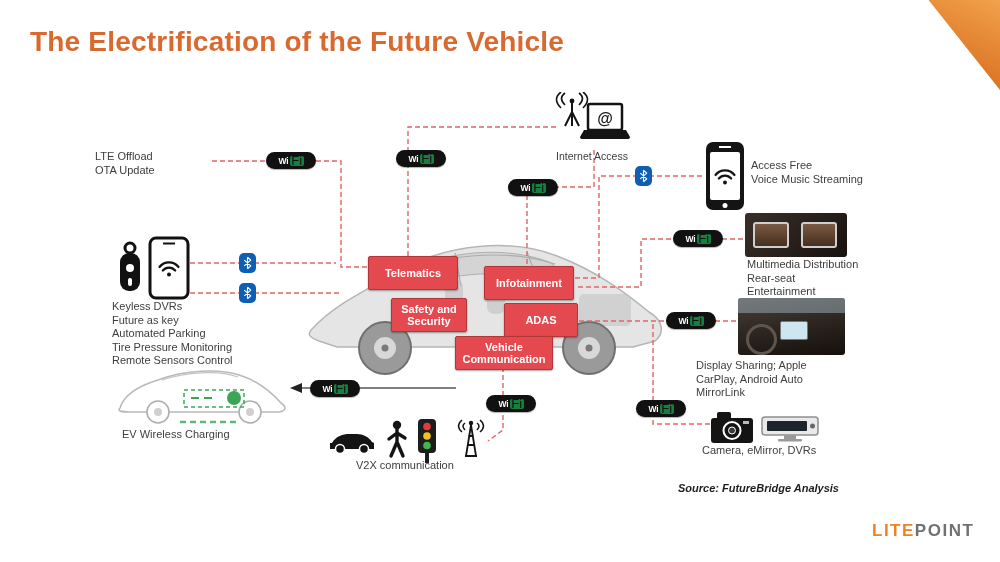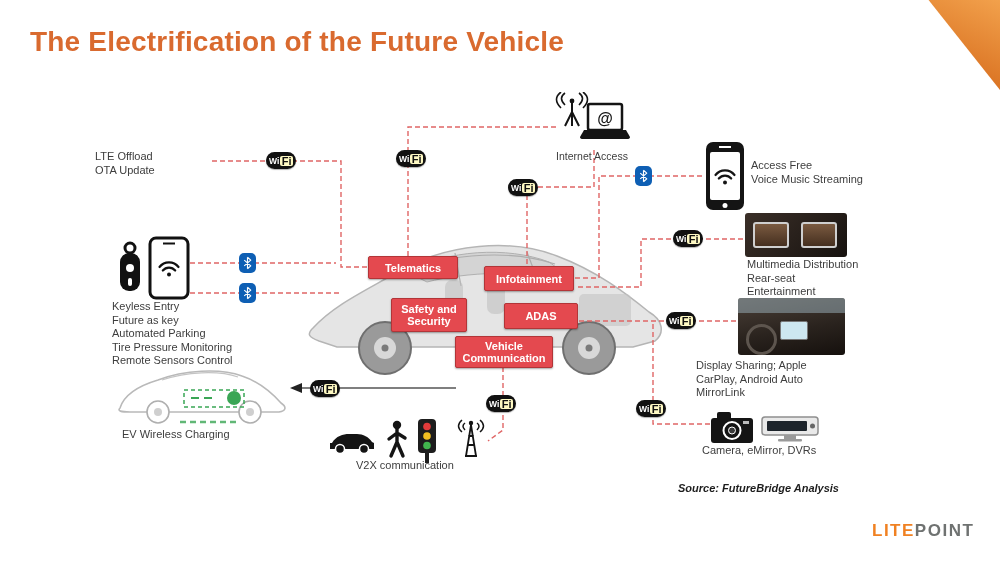--- a/index.html
+++ b/index.html
@@ -10,26 +10,26 @@
   .corner{position:absolute;top:0;right:0;width:76px;height:90px;
           background:linear-gradient(205deg,#F2A14C 0%,#D86F1F 80%);
           clip-path:polygon(6% 0,100% 0,100% 100%);}
   .conn{position:absolute;left:0;top:0;z-index:4;}
   .conn .dashed path{stroke:#E06565;stroke-width:1.4;fill:none;stroke-dasharray:5 3;}
   .conn .solid{stroke:#555;stroke-width:1.3;}
   .node-text{position:absolute;font-size:11px;line-height:13.5px;color:#3d3d3d;z-index:5;}
   .module{position:absolute;background:#E4494F;border:1px solid #B23538;color:#fff;font-weight:bold;
           font-size:11px;line-height:12px;display:flex;align-items:center;justify-content:center;
           text-align:center;border-radius:2px;box-shadow:0 1px 2px rgba(0,0,0,.35);
-          z-index:6;padding:10px 4px;box-sizing:border-box;}
-  .wifi-badge{position:absolute;width:30px;height:17px;background:#111;border-radius:9px;
+          z-index:6;padding:16px 4px;box-sizing:border-box;}
+  .wifi-badge{position:absolute;width:50px;height:17px;background:#111;border-radius:9px;
               display:flex;align-items:center;justify-content:center;gap:1px;z-index:7;
               box-shadow:0 1px 1px rgba(0,0,0,.3);}
   .wb-wi{color:#fff;font-weight:bold;font-size:8.5px;}
-  .wb-fi{background:#fef9c3;color:#111;font-weight:bold;font-size:11px;border-radius:2px;
+  .wb-fi{background:#15803d;color:#111;font-weight:normal;font-size:13px;border-radius:2px;
          padding:0 1.5px;line-height:10px;}
   .bt-badge{position:absolute;width:17px;height:20px;background:#0E5FB4;border-radius:5px;
             display:flex;align-items:center;justify-content:center;z-index:7;}
   .router{position:absolute;width:46px;height:50px;background:#141414;border-radius:6px;
           display:flex;flex-direction:column;align-items:center;padding-top:4px;
           box-sizing:border-box;z-index:5;}
   .arcs-white path{stroke:#fff;stroke-width:2;fill:none;stroke-linecap:round;}
   .router-free{color:#fff;font-size:6.5px;font-weight:bold;margin-top:1px;letter-spacing:.5px;}
   .router-wifi{color:#fff;font-size:8.5px;font-weight:bold;}
   .img-rear{position:absolute;left:745px;top:213px;width:102px;height:44px;border-radius:3px;
@@ -221,21 +221,21 @@
   <svg class="icn" style="left:148px;top:236px" width="42" height="64" viewBox="0 0 42 64">
     <rect x="2" y="2" width="38" height="60" rx="6" fill="#fff" stroke="#111" stroke-width="3"></rect>
     <line x1="15" y1="7.5" x2="27" y2="7.5" stroke="#111" stroke-width="2"></line>
     <g transform="translate(9,22)">
       <path d="M2.5,9 A12,12 0 0 1 21.5,9" stroke="#111" stroke-width="2.2" fill="none" stroke-linecap="round"></path>
       <path d="M5.8,12.5 A8,8 0 0 1 18.2,12.5" stroke="#111" stroke-width="2.2" fill="none" stroke-linecap="round"></path>
       <circle cx="12" cy="16.5" r="2" fill="#111"></circle>
     </g>
   </svg>
   <div class="node-text" style="left:112px;top:300px">
-    <div>Keyless Entry</div>
+    <div>Keyless DVRs</div>
     <div>Future as key</div>
     <div>Automated Parking</div>
     <div>Tire Pressure Monitoring</div>
     <div>Remote Sensors Control</div>
   </div>
 
   <svg class="abs" style="left:108px;top:352px;z-index:3" width="185" height="80" viewBox="0 0 185 80">
     <path d="M12,56 C16,43 30,34 50,28 C76,18 112,16 134,24 C152,30 164,41 173,51 C179,55 178,59 171,60 L22,60 C13,60 9,59 12,56 Z" fill="none" stroke="#B9B9B9" stroke-width="1.6"></path>
     <path d="M54,28 C78,20 110,18 130,25" fill="none" stroke="#C4C4C4" stroke-width="1.2"></path>
     <circle cx="50" cy="60" r="11" fill="#fff" stroke="#AFAFAF" stroke-width="1.6"></circle>

